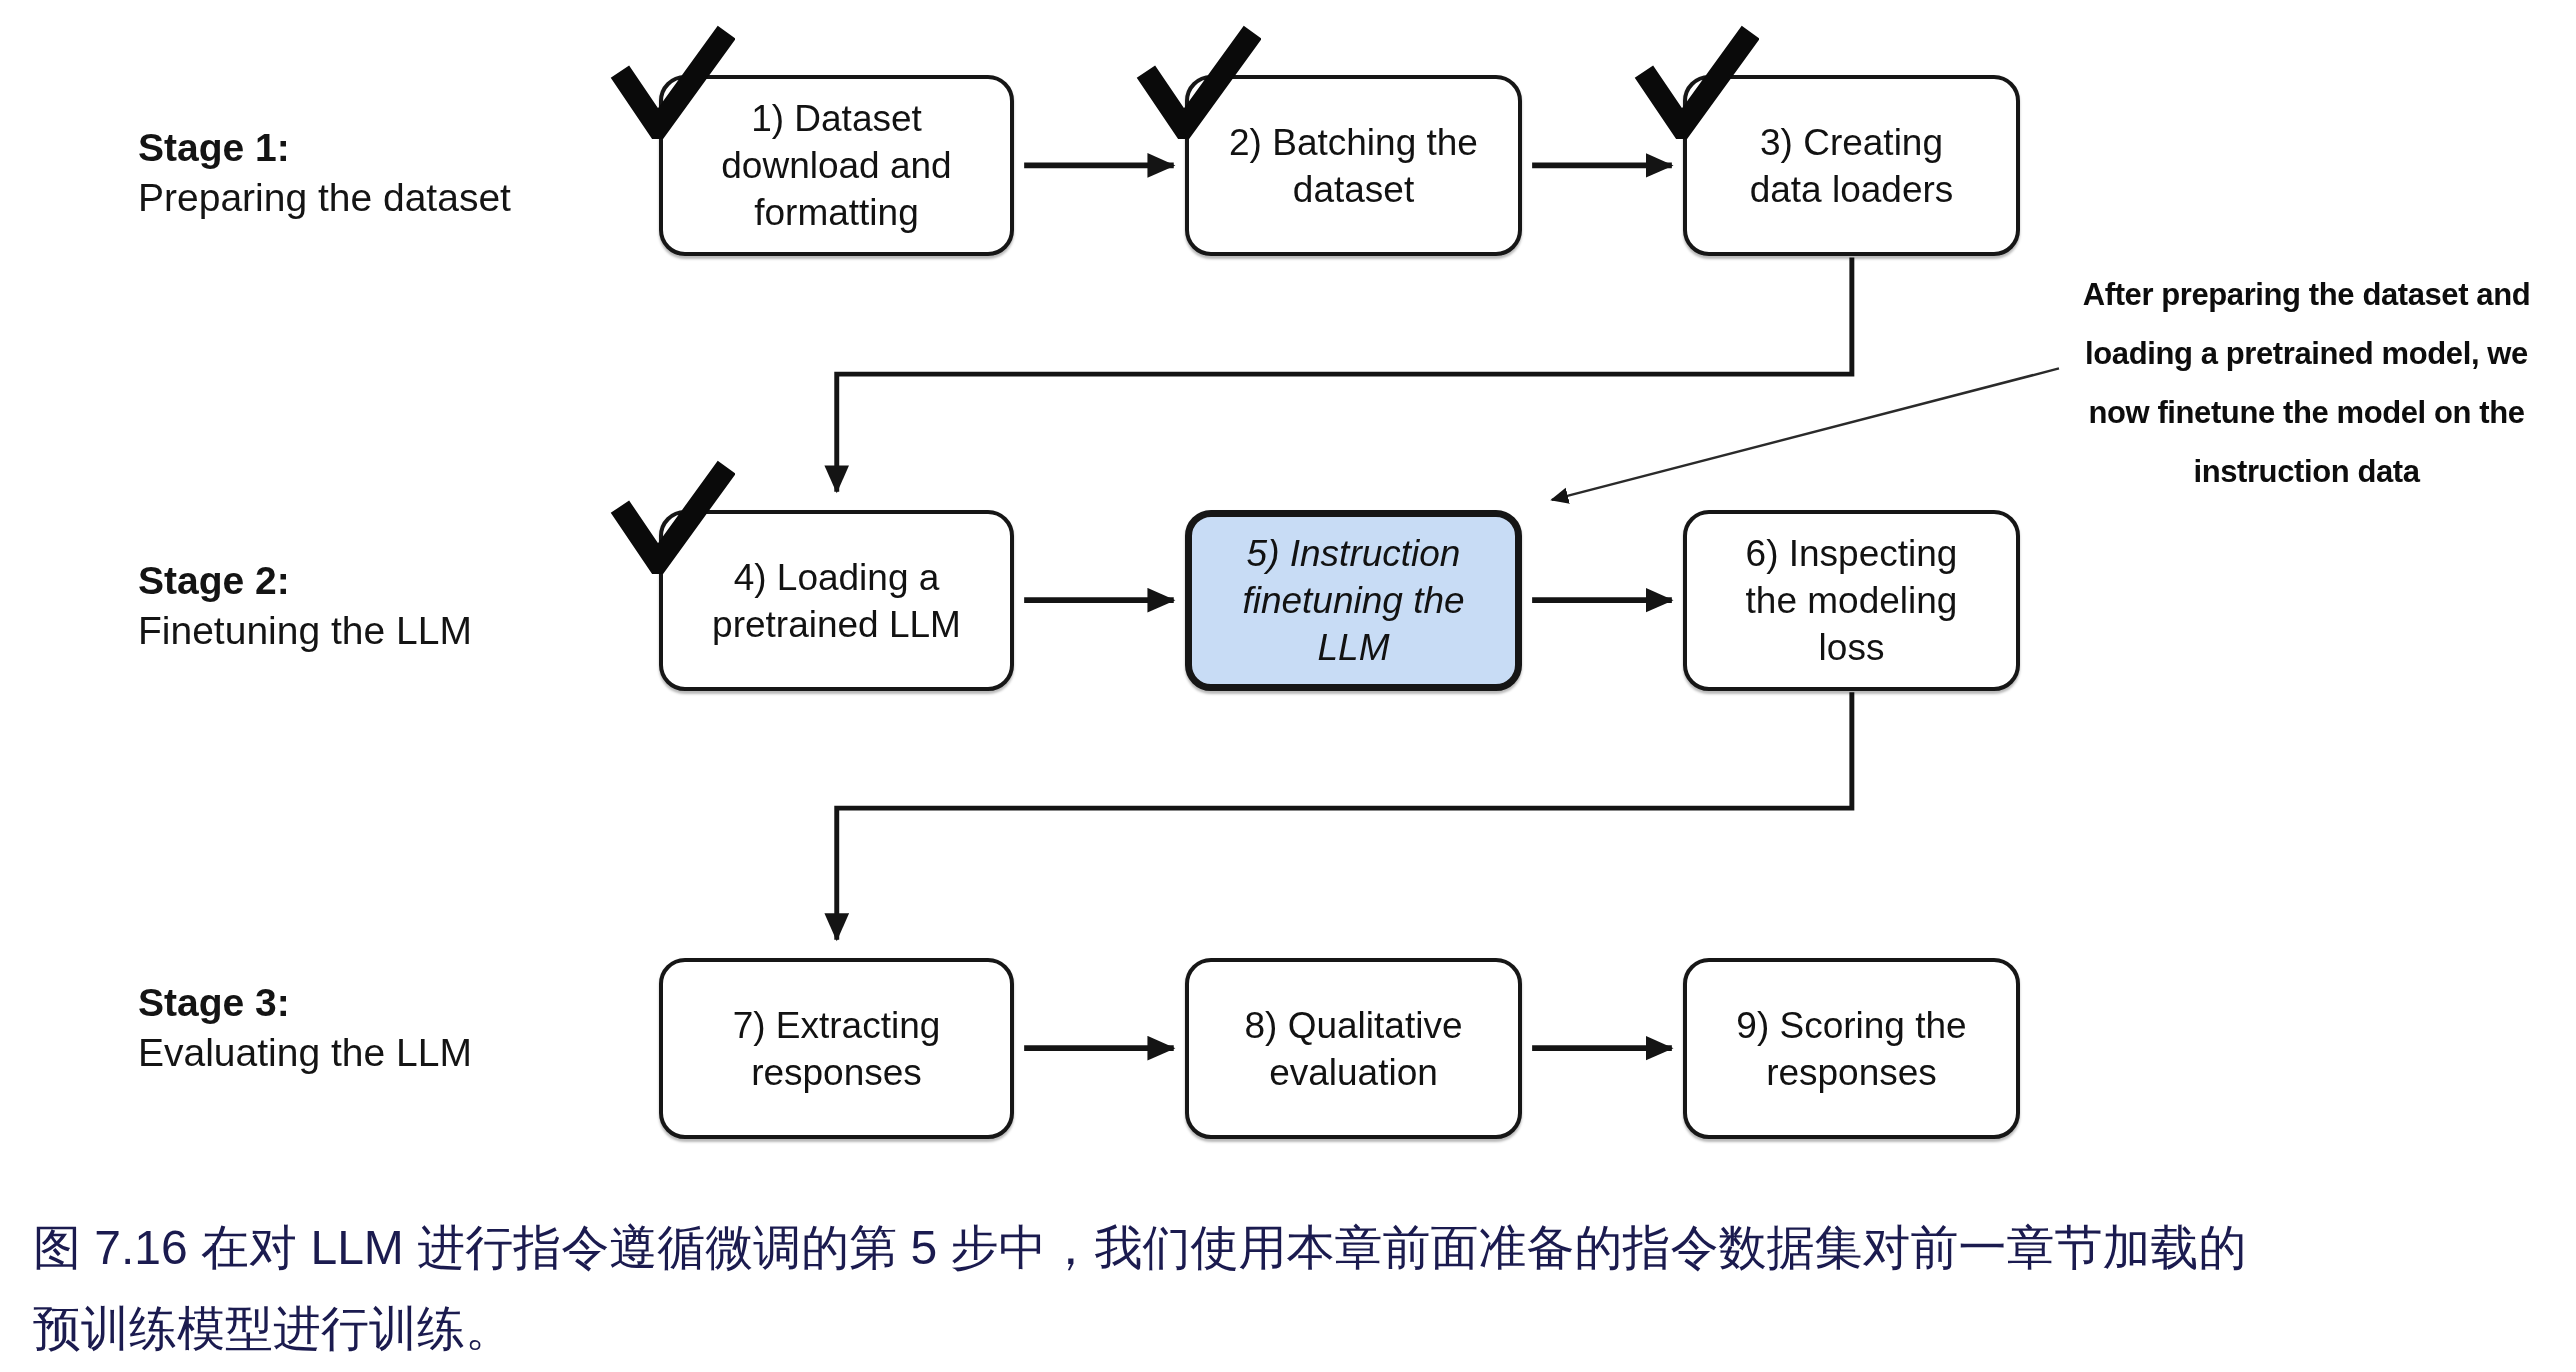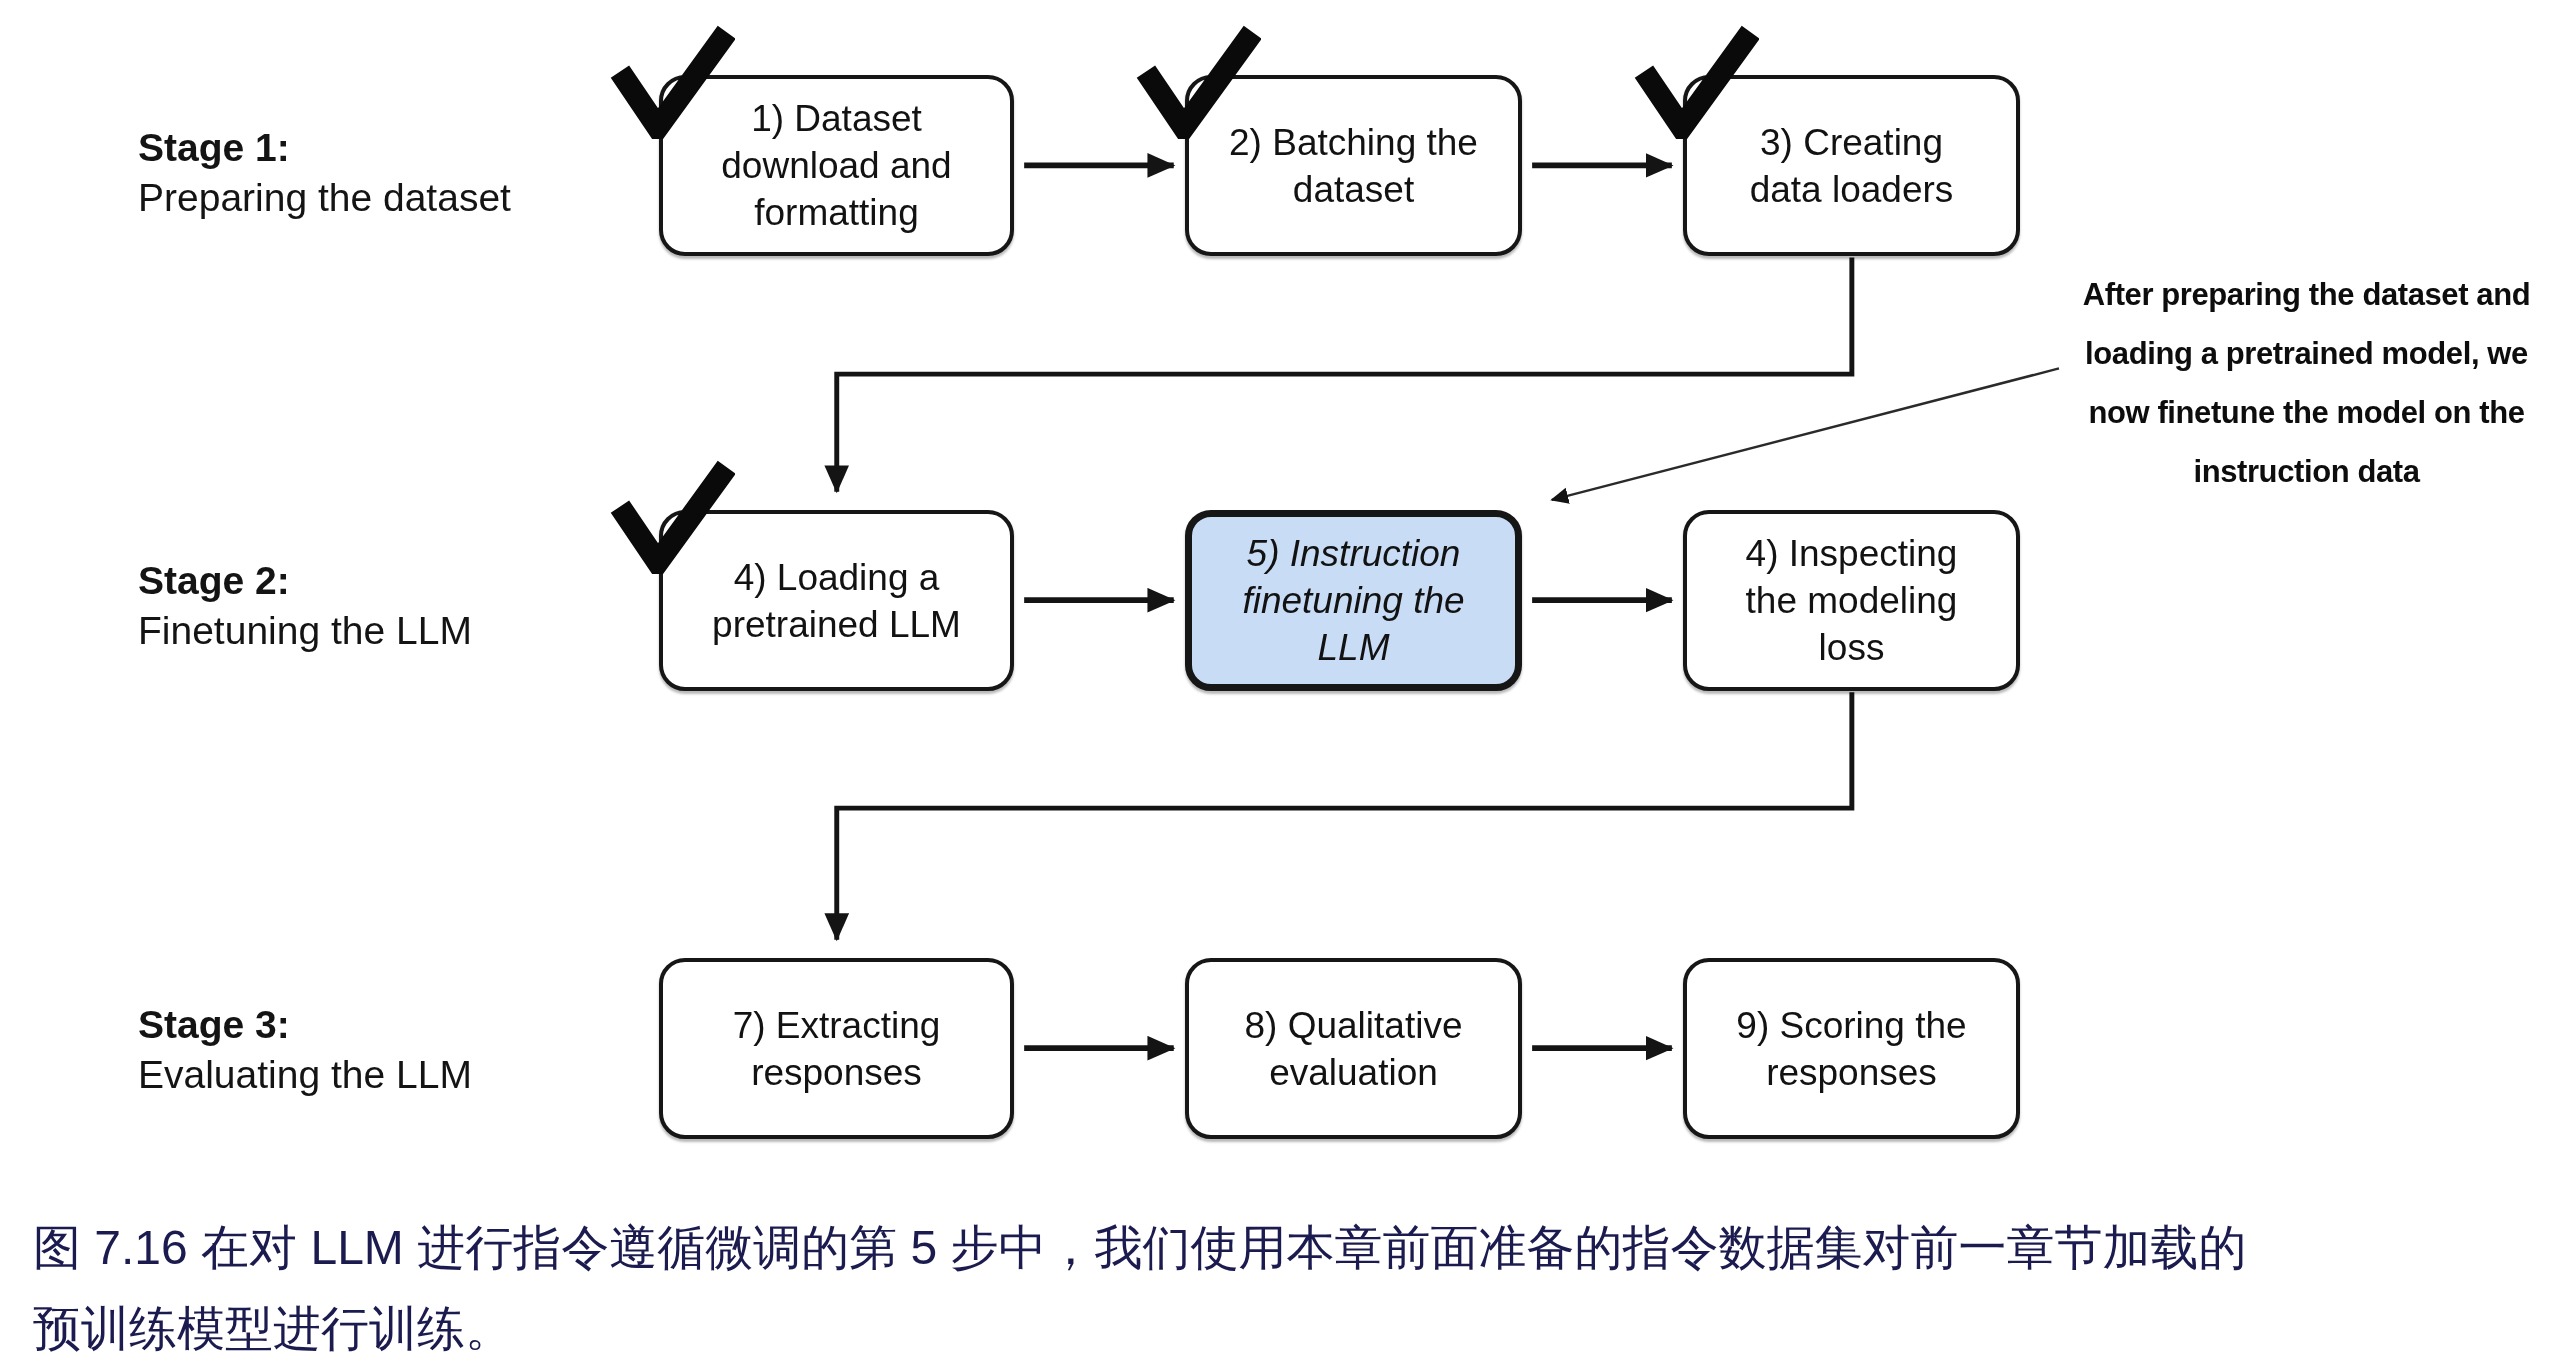--- a/index.html
+++ b/index.html
@@ -75,21 +75,21 @@
   </svg>
 
   <div class="stage-label" style="top:123px;">
     <div class="stage-bold">Stage 1:</div>
     <div>Preparing the dataset</div>
   </div>
   <div class="stage-label" style="top:556px;">
     <div class="stage-bold">Stage 2:</div>
     <div>Finetuning the LLM</div>
   </div>
-  <div class="stage-label" style="top:1000px;">
+  <div class="stage-label" style="top:978px;">
     <div class="stage-bold">Stage 3:</div>
     <div>Evaluating the LLM</div>
   </div>
 
   <div class="box" style="left:659px;top:75px;width:355px;height:181px;">
     <div class="box-line">1) Dataset</div>
     <div class="box-line">download and</div>
     <div class="box-line">formatting</div>
   </div>
   <div class="box" style="left:1185px;top:75px;width:337px;height:181px;">
@@ -107,21 +107,21 @@
     <div class="box-line">4) Loading a</div>
     <div class="box-line">pretrained LLM</div>
 
   </div>
   <div class="box highlight" style="left:1185px;top:510px;width:337px;height:181px;background:#c8dcf5;">
     <div class="box-line">5) Instruction</div>
     <div class="box-line">finetuning the</div>
     <div class="box-line">LLM</div>
   </div>
   <div class="box" style="left:1683px;top:510px;width:337px;height:181px;">
-    <div class="box-line">4) Inspecting</div>
+    <div class="box-line">6) Inspecting</div>
     <div class="box-line">the modeling</div>
     <div class="box-line">loss</div>
   </div>
 
   <div class="box" style="left:659px;top:958px;width:355px;height:181px;">
     <div class="box-line">7) Extracting</div>
     <div class="box-line">responses</div>
 
   </div>
   <div class="box" style="left:1185px;top:958px;width:337px;height:181px;">

